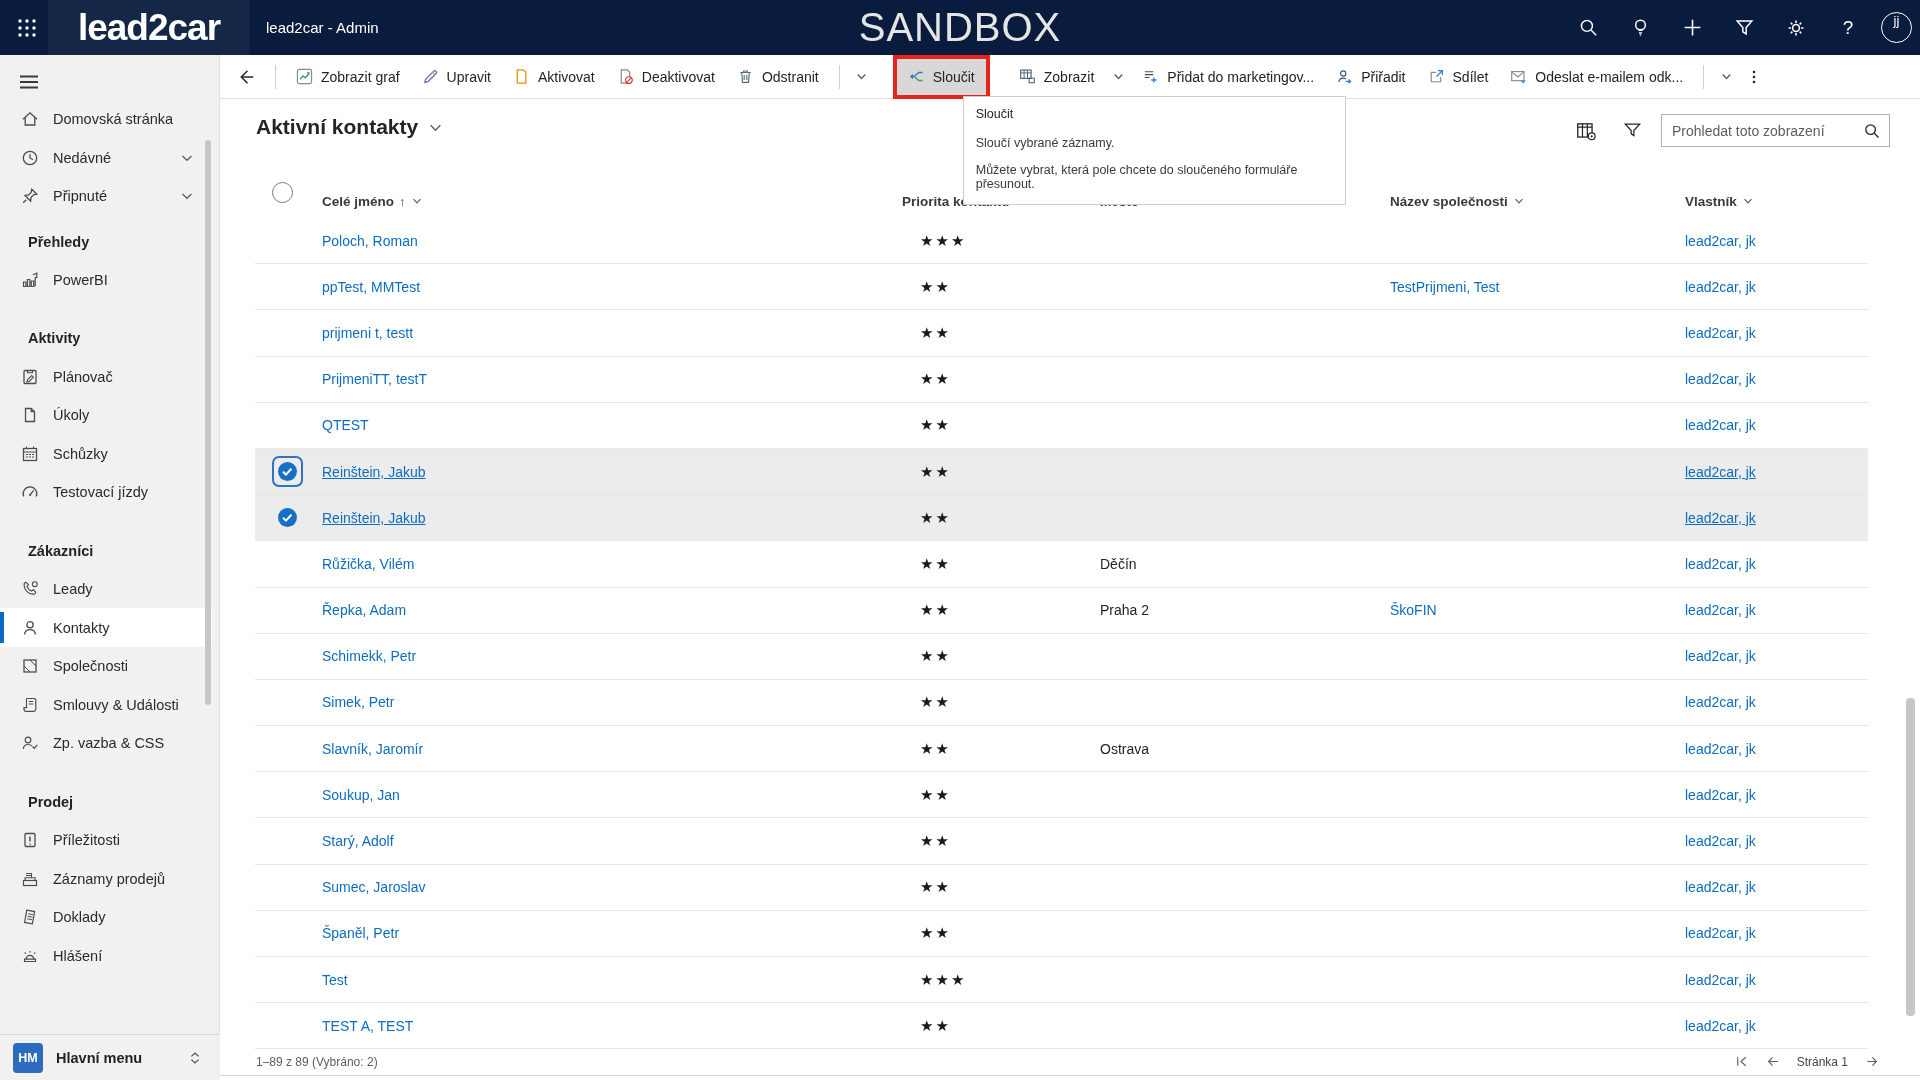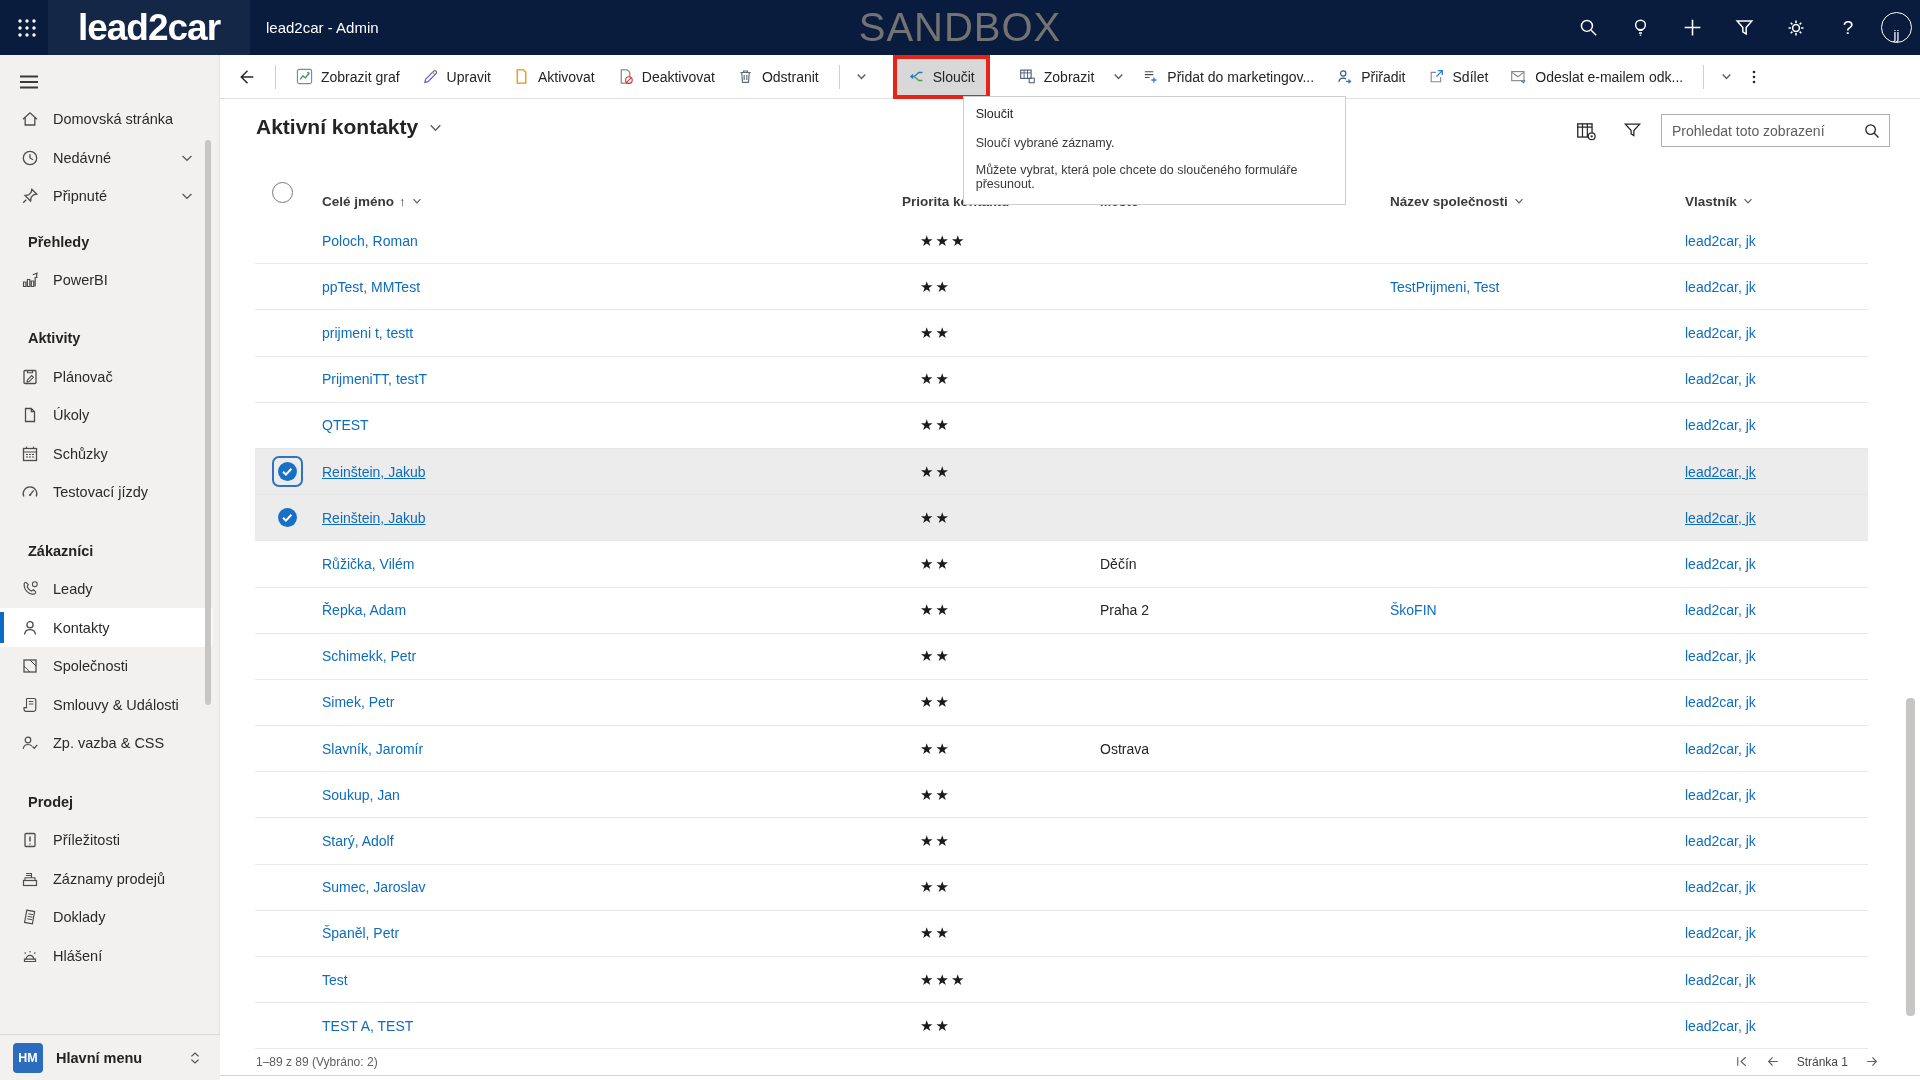--- a/index.html
+++ b/index.html
@@ -8,26 +8,26 @@
   button { background:none; border:none; font-family:inherit; cursor:pointer; }
   svg { display:block; }
 
   
   .topbar { position:absolute; left:0; top:0; width:1920px; height:55px; background:#0a1c3e; z-index:60; }
   .waffle { position:absolute; left:10px; top:11px; width:34px; height:34px; display:flex; align-items:center; justify-content:center; }
   .logo-box { position:absolute; left:48px; top:0; height:55px; width:202px; background:#152746; color:#fff;
               font-size:37px; font-weight:700; display:flex; align-items:center; justify-content:center; letter-spacing:-1px; }
   .app-title { position:absolute; left:266px; top:0; height:49px; line-height:55px; color:#fff; font-size:15px; }
   .env-banner { position:absolute; left:50%; transform:translateX(-50%); top:0; height:55px; line-height:55px;
-                color:#737373; font-size:40px; font-weight:300; letter-spacing:1px; }
+                color:#e5e5e5; font-size:40px; font-weight:300; letter-spacing:1px; }
   .topbar-icons { position:absolute; right:8px; top:0; height:55px; display:flex; align-items:center; gap:14px; }
   .tb-btn { width:38px; height:38px; display:flex; align-items:center; justify-content:center; color:#fff; }
   .qmark { color:#fff; font-size:19px; font-weight:400; }
   .avatar { width:31px; height:31px; border:1.6px solid #fff; border-radius:50%; color:#fff; font-size:13px;
-            display:flex; align-items:flex-end; justify-content:center; }
+            display:flex; align-items:flex-start; justify-content:center; }
 
   
   .sidebar { position:absolute; left:0; top:55px; width:220px; height:1025px; background:#f2f1f0; border-right:1px solid #e3e1df; z-index:20; }
   .hamburger { position:absolute; left:12px; top:10px; width:34px; height:34px; display:flex; align-items:center; justify-content:center; }
   .sidebar-nav { position:absolute; left:0; top:45px; width:212px; }
   .nav-item { height:38.6px; display:flex; align-items:center; padding-left:20px; position:relative; font-size:14.5px; color:#2b2a29; }
   .nav-item.selected { background:#fff; }
   .nav-item.selected::before { content:""; position:absolute; left:0; top:4px; bottom:4px; width:4px; background:#0b69c7; }
   .nav-ic { width:20px; height:20px; margin-right:13px; flex:0 0 auto; }
   .nav-chev { position:absolute; right:18px; width:14px; height:14px; }

